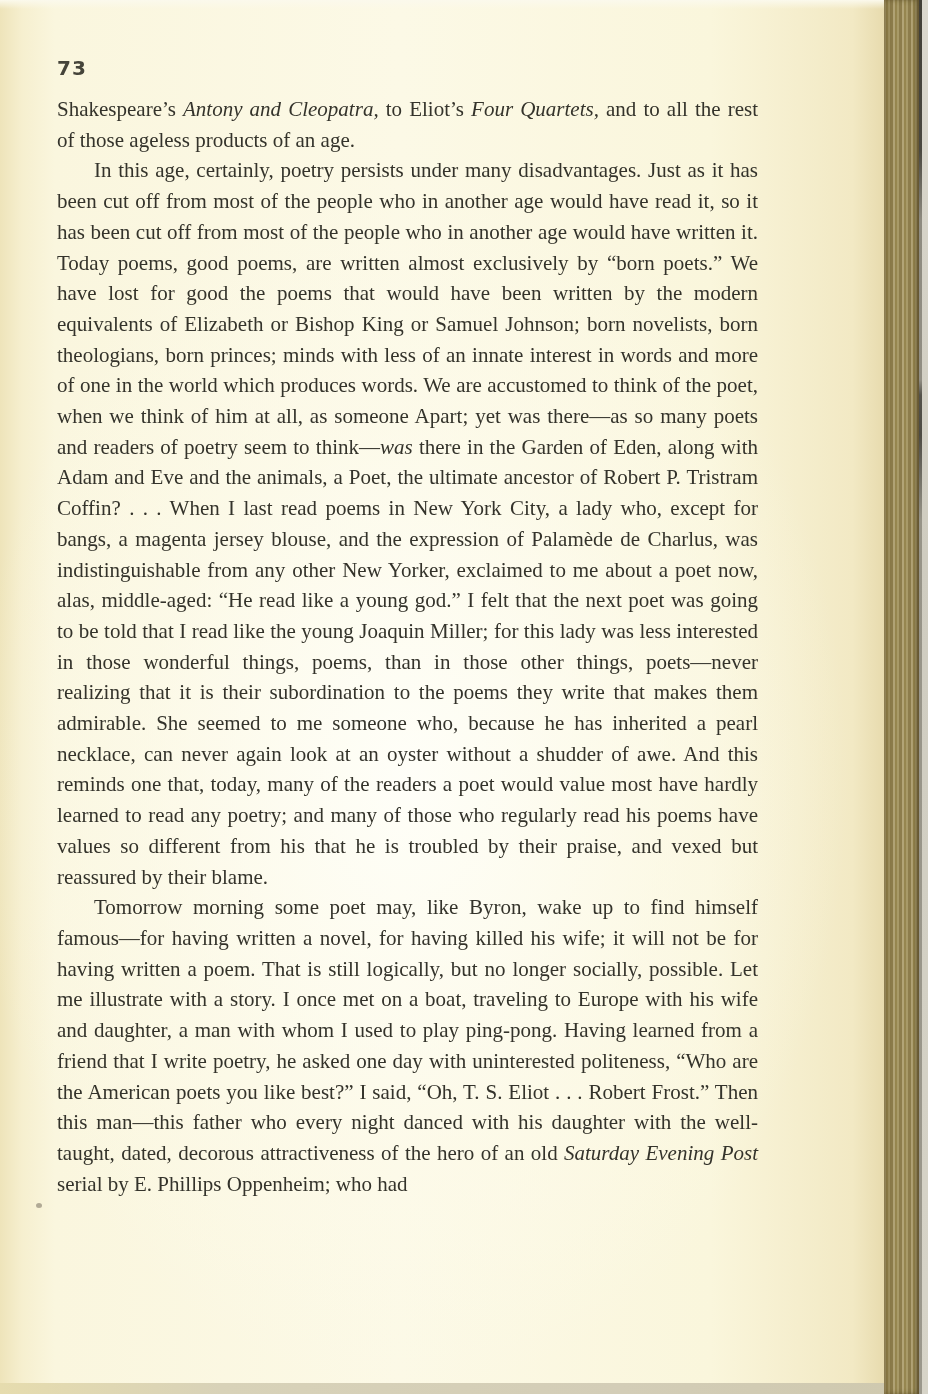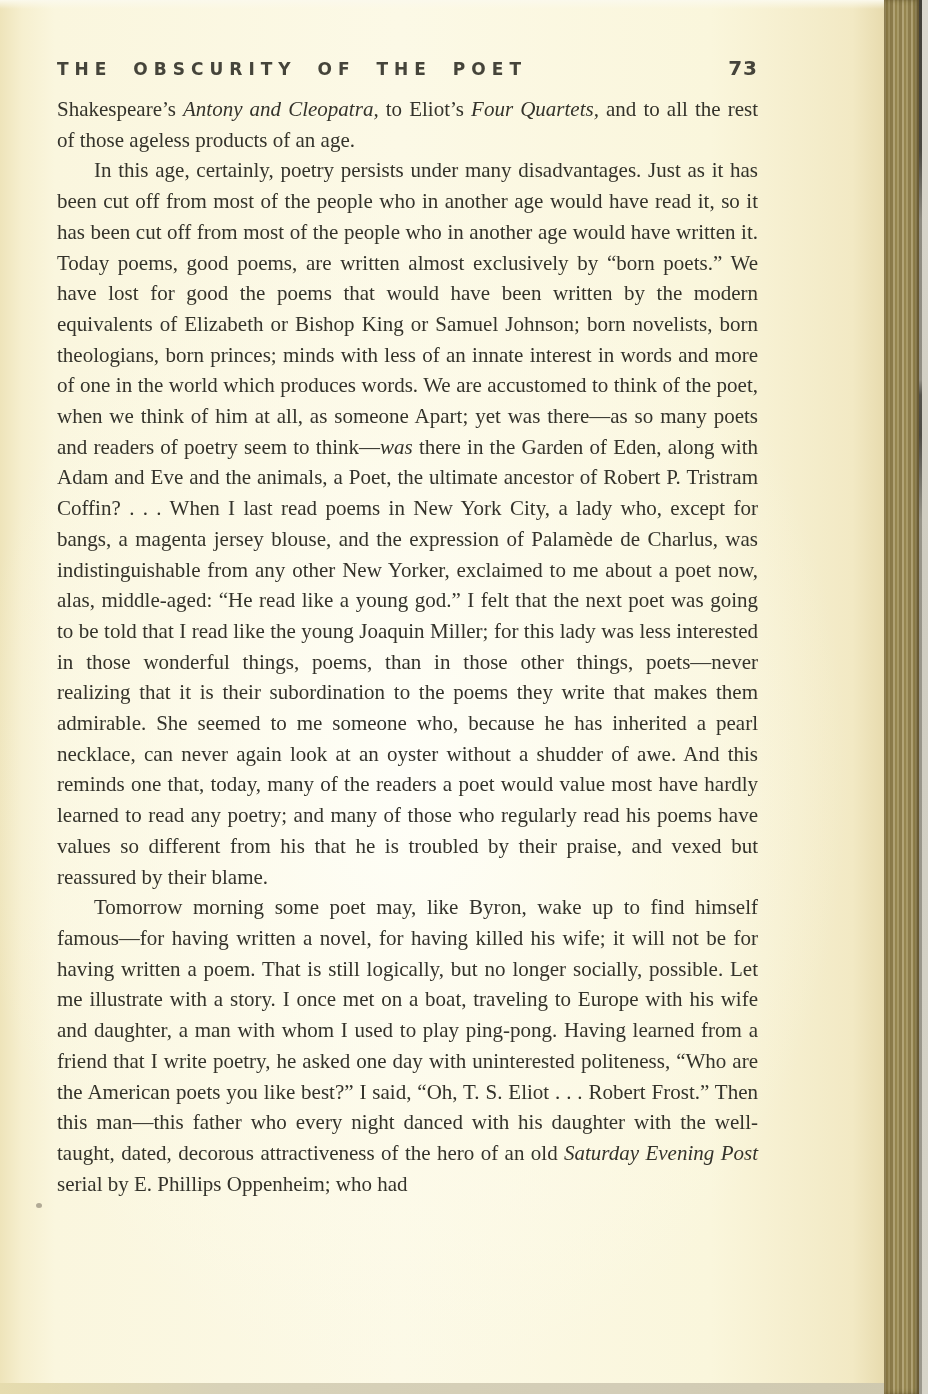--- a/index.html
+++ b/index.html
@@ -83,21 +83,20 @@
 </style>
 </head>
 <body>
 
 <div class="scan">
 
   <div class="page">
     <div class="top-edge"></div>
 
     <div class="running-head">
-      <span class="head-title">THE OBSCURITY OF THE POET</span>
       <span class="page-number">73</span>
     </div>
 
     <div class="body-text" id="paragraphs">
         <p class="para"><span>Shakespeare’s </span><em>Antony and Cleopatra,</em><span> to Eliot’s </span><em>Four Quartets,</em><span> and to all the rest of those ageless products of an age.</span></p>
         <p class="para indent"><span>In this age, certainly, poetry persists under many disadvantages. Just as it has been cut off from most of the people who in another age would have read it, so it has been cut off from most of the people who in another age would have written it. Today poems, good poems, are written almost exclusively by “born poets.” We have lost for good the poems that would have been written by the modern equivalents of Elizabeth or Bishop King or Samuel Johnson; born novelists, born theologians, born princes; minds with less of an innate interest in words and more of one in the world which produces words. We are accustomed to think of the poet, when we think of him at all, as someone Apart; yet was there—as so many poets and readers of poetry seem to think—</span><em>was</em><span> there in the Garden of Eden, along with Adam and Eve and the animals, a Poet, the ultimate ancestor of Robert P. Tristram Coffin? . . . When I last read poems in New York City, a lady who, except for bangs, a magenta jersey blouse, and the expression of Palamède de Charlus, was indistinguishable from any other New Yorker, exclaimed to me about a poet now, alas, middle-aged: “He read like a young god.” I felt that the next poet was going to be told that I read like the young Joaquin Miller; for this lady was less interested in those wonderful things, poems, than in those other things, poets—never realizing that it is their subordination to the poems they write that makes them admirable. She seemed to me someone who, because he has inherited a pearl necklace, can never again look at an oyster without a shudder of awe. And this reminds one that, today, many of the readers a poet would value most have hardly learned to read any poetry; and many of those who regularly read his poems have values so different from his that he is troubled by their praise, and vexed but reassured by their blame.</span></p>
         <p class="para indent"><span>Tomorrow morning some poet may, like Byron, wake up to find himself famous—for having written a novel, for having killed his wife; it will not be for having written a poem. That is still logically, but no longer socially, possible. Let me illustrate with a story. I once met on a boat, traveling to Europe with his wife and daughter, a man with whom I used to play ping-pong. Having learned from a friend that I write poetry, he asked one day with uninterested politeness, “Who are the American poets you like best?” I said, “Oh, T. S. Eliot . . . Robert Frost.” Then this man—this father who every night danced with his daughter with the well-taught, dated, decorous attractiveness of the hero of an old </span><em>Saturday Evening Post</em><span> serial by E. Phillips Oppenheim; who had</span></p>
       </div>
 
     <div class="speck"></div>

